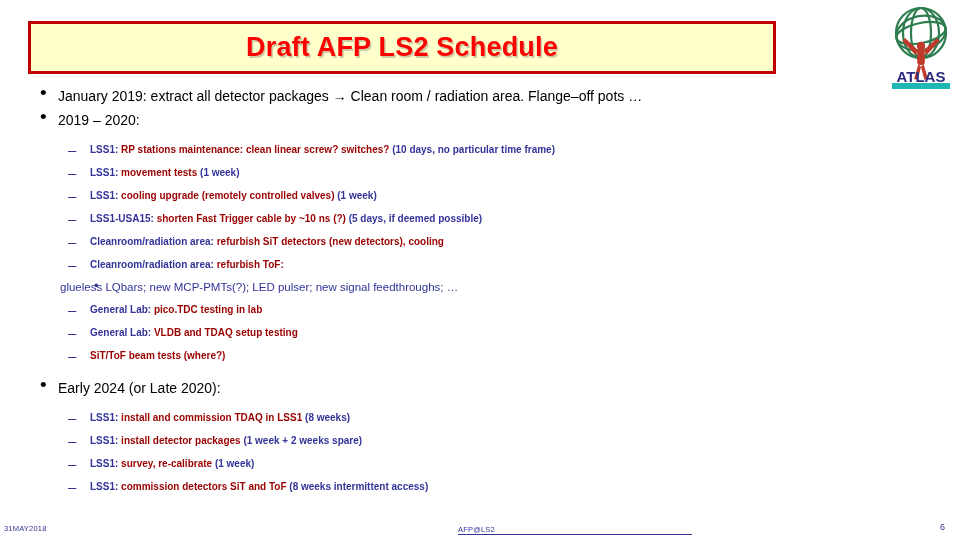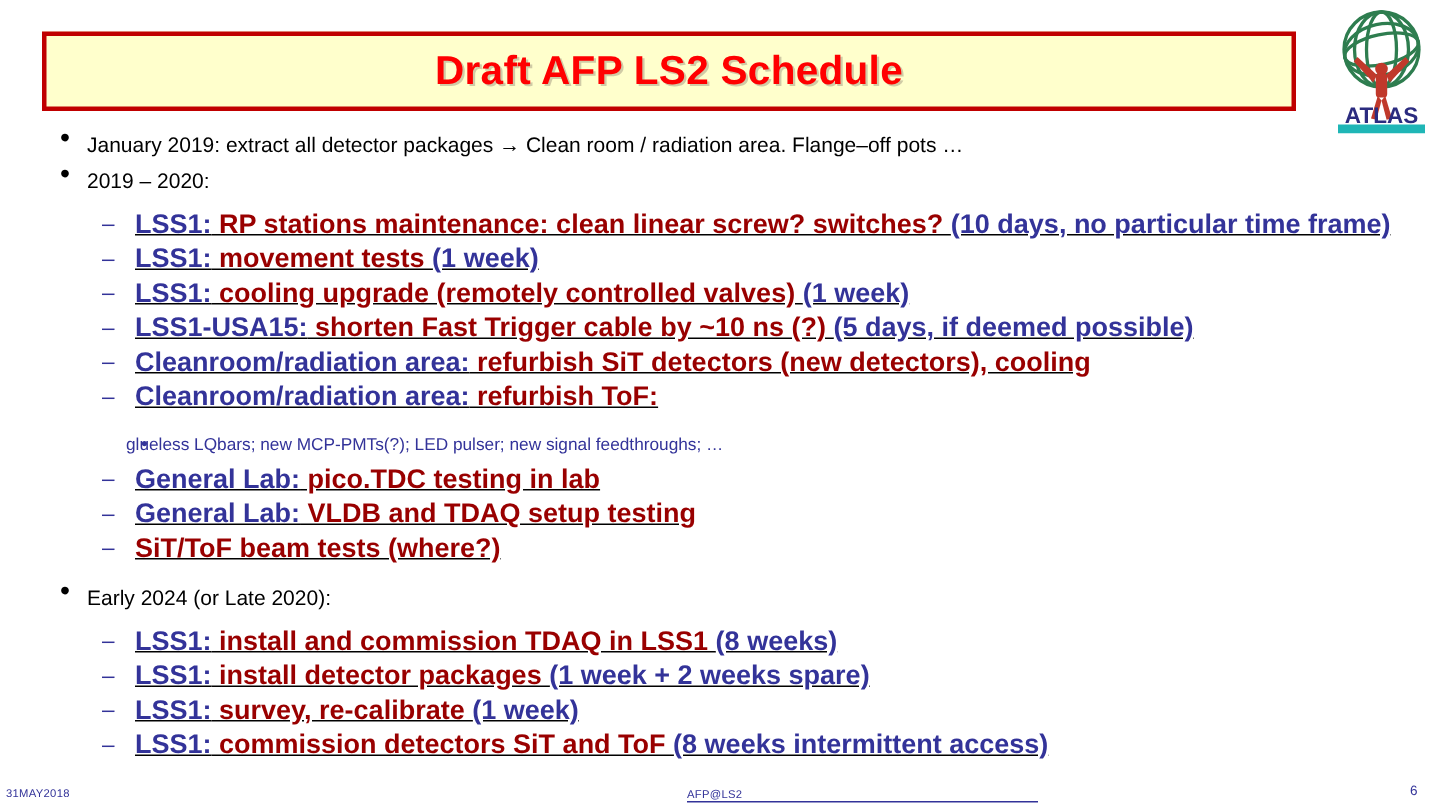--- a/index.html
+++ b/index.html
@@ -14,21 +14,21 @@
     overflow: hidden;
     font-family: "Liberation Sans", sans-serif;
     color: #000000;
   }
 
   
   .title-box {
     position: absolute;
     left: 28px;
     top: 21px;
-    width: 836px;
+    width: 748px;
     height: 53px;
     background: #ffffcc;
     border: 3px solid #c00000;
     box-sizing: border-box;
     display: flex;
     align-items: center;
     justify-content: center;
   }
   .title-text {
     font-size: 27px;
@@ -71,43 +71,41 @@
     left: 40px;
     top: -3px;
     font-size: 19px;
     line-height: 24px;
     color: #000000;
   }
 
   .l2 {
     position: relative;
     padding-left: 90px;
-    font-size: 18px;
+    font-size: 10px;
     line-height: 23px;
     white-space: nowrap;
-    text-decoration: underline;
   }
   .l2::before {
     content: "\2013";
     position: absolute;
     left: 68px;
     top: 0;
     font-size: 15px;
     line-height: 23px;
     color: #333399;
   }
 
   .l3 {
     position: relative;
-    padding-left: 84px;
+    padding-left: 60px;
     font-size: 11.5px;
     line-height: 22px;
     color: #333399;
     white-space: nowrap;
-    margin-top: 10px;
   }
   .l3::before {
     content: "\2022";
     position: absolute;
     left: 94px;
     top: -1px;
     font-size: 13px;
     line-height: 22px;
     color: #333399;
   }

